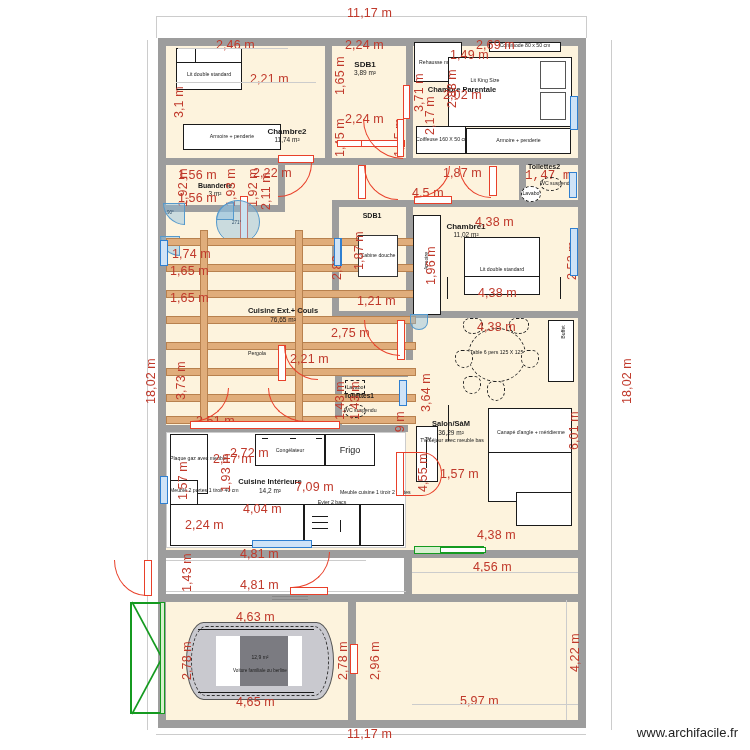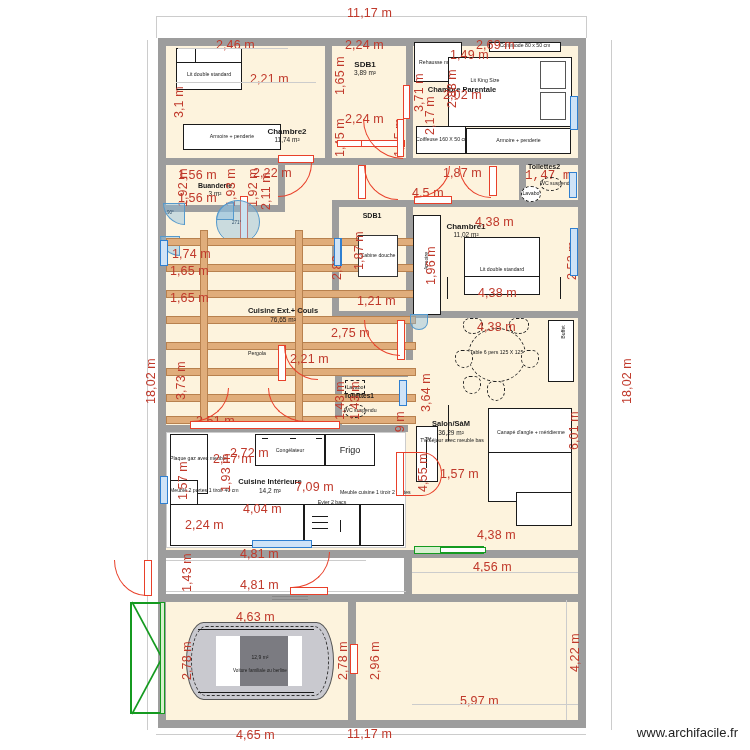--- a/index.html
+++ b/index.html
@@ -404,21 +404,21 @@
   <div class="carbody" style="left:186px;top:622px;width:148px;height:78px;"></div>
   <div class="cardash" style="left:191px;top:626px;width:138px;height:70px;"></div>
   <div class="carwhite" style="left:216px;top:636px;width:86px;height:50px;"></div>
   <div class="carcab" style="left:240px;top:636px;width:48px;height:50px;"></div>
   <div class="furnline" style="left:198px;top:629px;width:116px;height:1px;"></div>
   <div class="furnline" style="left:198px;top:692px;width:116px;height:1px;"></div>
   <div class="flab" style="left:224px;top:655px;width:72px;font-size:5px;">12,9 m²</div>
   <div class="flab" style="left:210px;top:668px;width:100px;font-size:4.6px;">Voiture familiale ou berline</div>
 
   <div class="dim" style="left:236px;top:610px;">4,63 m</div>
-  <div class="dim" style="left:236px;top:728px;">4,65 m</div>
+  <div class="dim" style="left:236px;top:695px;">4,65 m</div>
   <div class="dim v" style="left:180px;top:680px;">2,78 m</div>
   <div class="dim v" style="left:336px;top:680px;">2,78 m</div>
   <div class="dim v" style="left:368px;top:680px;">2,96 m</div>
 
   <div class="gline" style="left:130px;top:602px;width:2px;height:112px;"></div>
   <div class="gline" style="left:132px;top:602px;width:30px;height:2px;"></div>
   <div class="gline" style="left:132px;top:712px;width:30px;height:2px;"></div>
   <svg style="position:absolute;left:130px;top:600px;width:34px;height:116px;">
     <line x1="2" y1="2" x2="32" y2="58" stroke="#159a20" stroke-width="1.6"></line>
     <line x1="2" y1="114" x2="32" y2="58" stroke="#159a20" stroke-width="1.6"></line>

